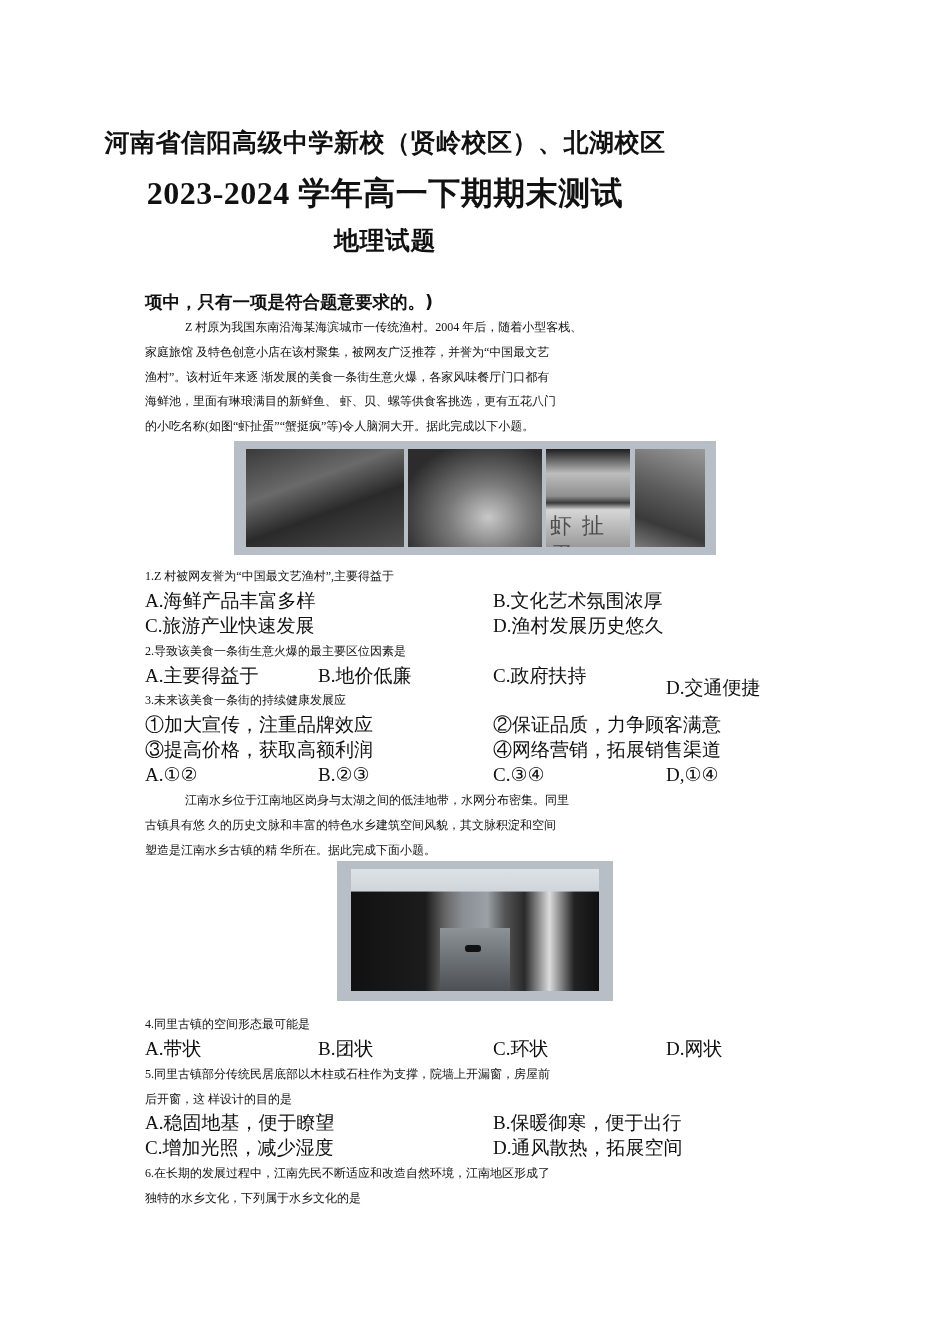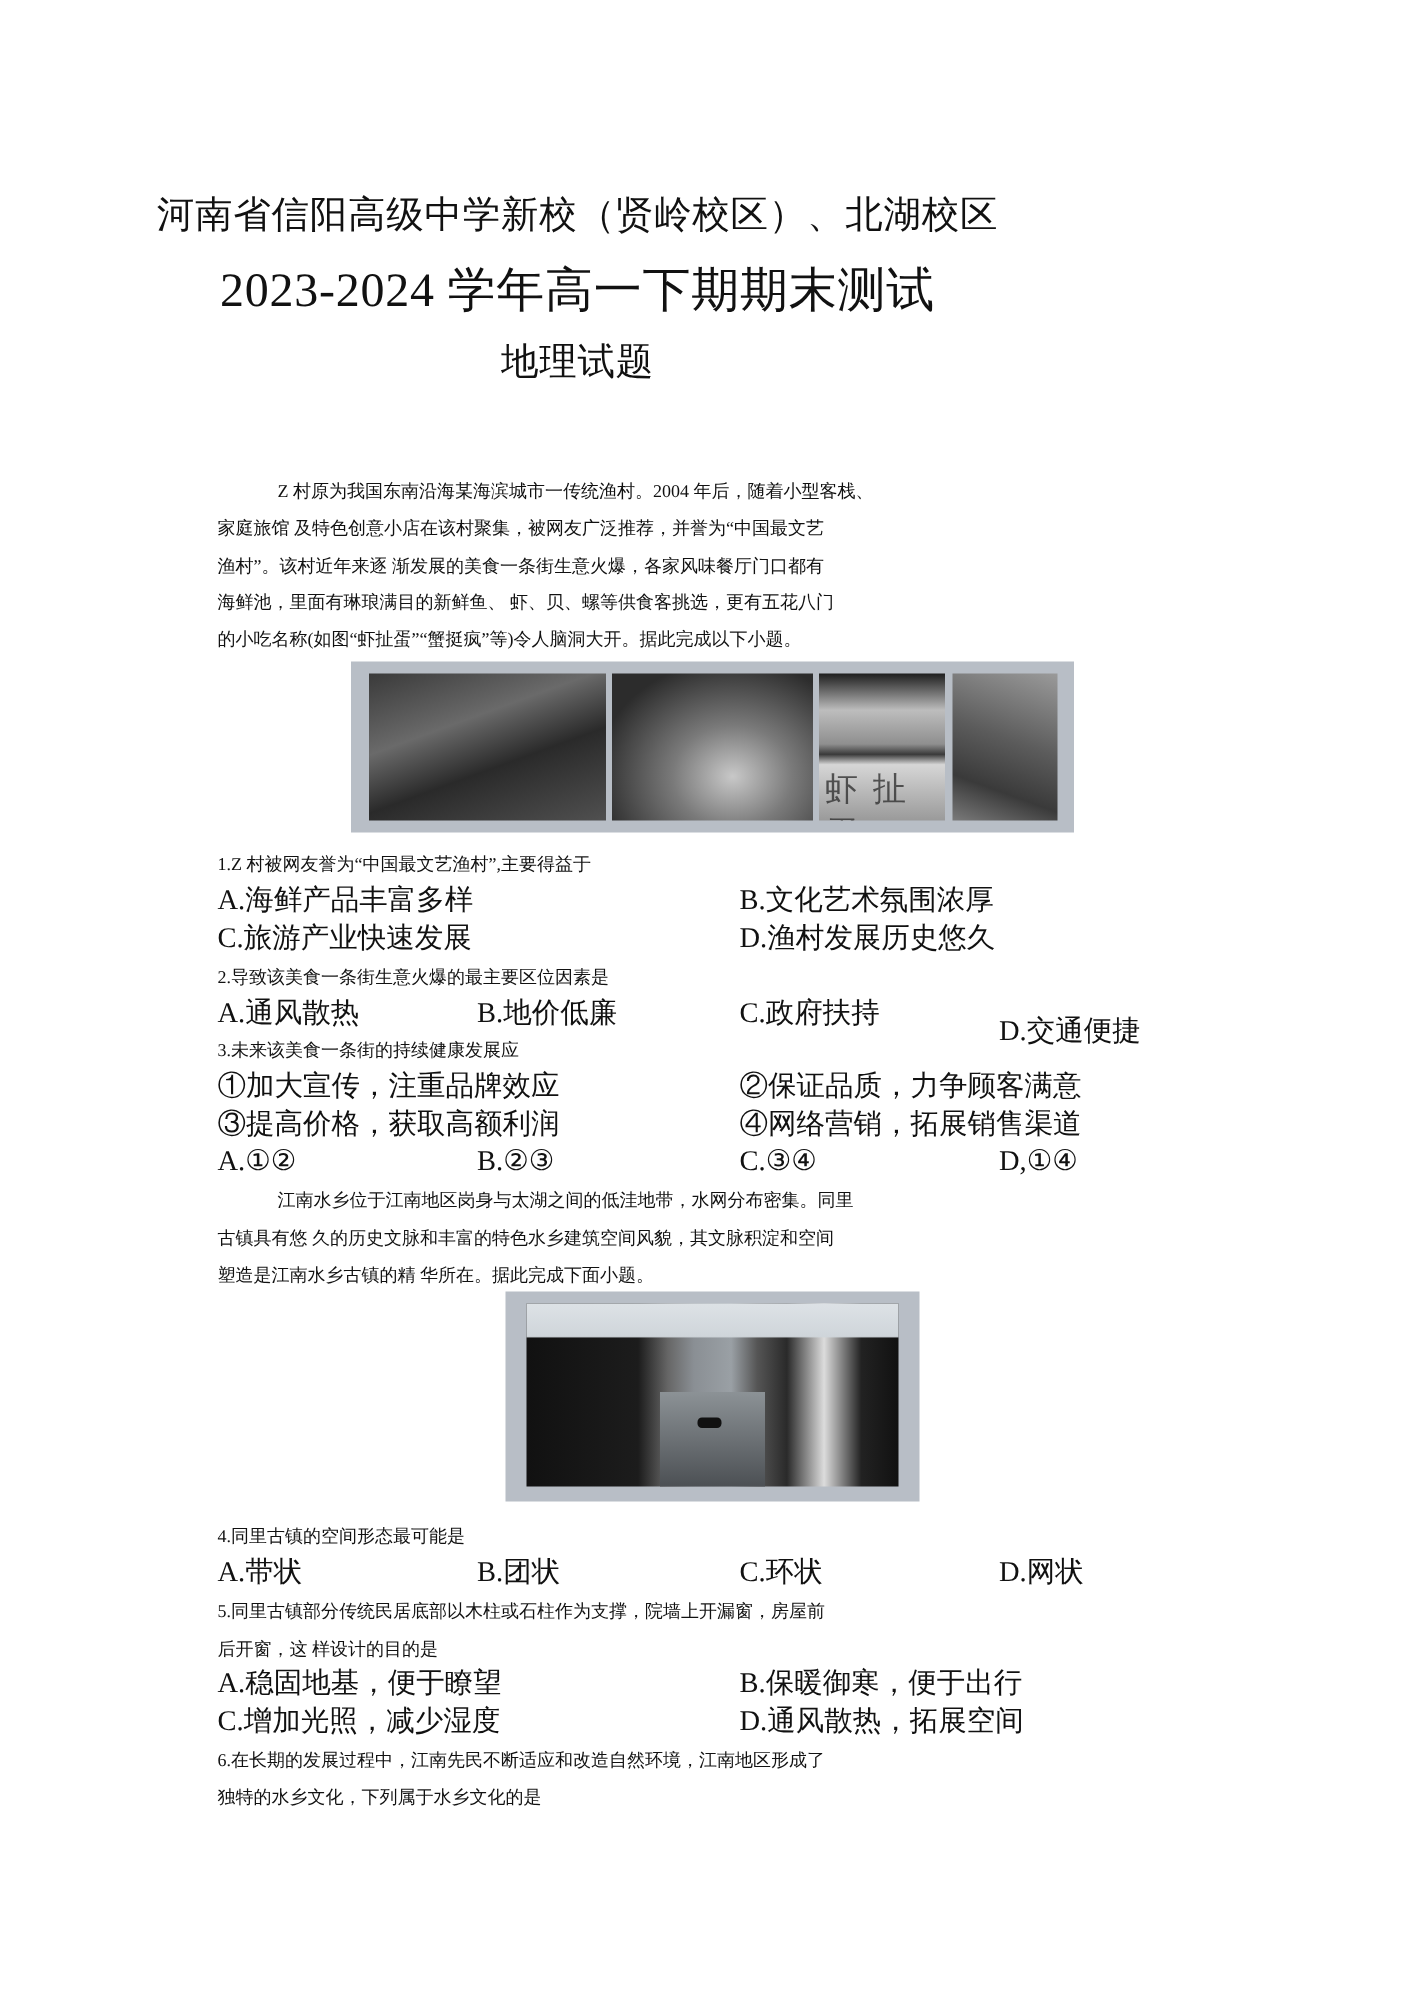--- a/index.html
+++ b/index.html
@@ -19,21 +19,21 @@
       position: absolute;
       left: 0; top: 0;
       width: 950px;
       height: 1344px;
     }
     .title {
       position: absolute;
       left: 0;
       width: 770px;
       text-align: center;
-      font-weight: normal;
+      font-weight: bold;
       font-size: 25px;
       line-height: 30px;
       white-space: nowrap;
       font-family: "DejaVu Sans", "Liberation Sans", sans-serif;
       letter-spacing: 0.5px;
     }
     .title.t2 { font-family: "Liberation Serif", "DejaVu Serif", serif; font-size: 32px; }
     .line {
       position: absolute;
       left: 145px;
@@ -102,20 +102,21 @@
   </style>
 </head>
 <body>
 
 <div class="page">
 
   <div class="title" style="top:128px;">河南省信阳高级中学新校（贤岭校区）、北湖校区</div>
   <div class="title t2" style="top:178px;">2023-2024 学年高一下期期末测试</div>
   <div class="title" style="top:226px;">地理试题</div>
 
+  <div class="line bold" style="top:290px;">项中，只有一项是符合题意要求的。)</div>
 
   <div>
     <div class="line" style="top:315px; left:185px;">Z 村原为我国东南沿海某海滨城市一传统渔村。2004 年后，随着小型客栈、</div>
     <div class="line" style="top:340px;">家庭旅馆  及特色创意小店在该村聚集，被网友广泛推荐，并誉为“中国最文艺</div>
     <div class="line" style="top:365px;">渔村”。该村近年来逐  渐发展的美食一条街生意火爆，各家风味餐厅门口都有</div>
     <div class="line" style="top:389px;">海鲜池，里面有琳琅满目的新鲜鱼、  虾、贝、螺等供食客挑选，更有五花八门</div>
     <div class="line" style="top:414px;">的小吃名称(如图“虾扯蛋”“蟹挺疯”等)令人脑洞大开。据此完成以下小题。</div>
   </div>
 
   <div class="photo" style="left:234px; top:441px; width:482px; height:114px;">
@@ -130,21 +131,21 @@
   <div>
     <div class="line" style="top:564px;">1.Z 村被网友誉为“中国最文艺渔村”,主要得益于</div>
     <div class="opt" style="top:589px; left:145px;">A.海鲜产品丰富多样</div>
     <div class="opt" style="top:589px; left:493px;">B.文化艺术氛围浓厚</div>
     <div class="opt" style="top:614px; left:145px;">C.旅游产业快速发展</div>
     <div class="opt" style="top:614px; left:493px;">D.渔村发展历史悠久</div>
   </div>
 
   <div>
     <div class="line" style="top:639px;">2.导致该美食一条街生意火爆的最主要区位因素是</div>
-    <div class="opt" style="top:664px; left:145px;">A.通风散热</div>
+    <div class="opt" style="top:664px; left:145px;">A.主要得益于</div>
     <div class="opt" style="top:664px; left:318px;">B.地价低廉</div>
     <div class="opt" style="top:664px; left:493px;">C.政府扶持</div>
     <div class="opt" style="top:664px; left:666px;margin-top:12px;">D.交通便捷</div>
   </div>
 
   <div>
     <div class="line" style="top:688px;">3.未来该美食一条街的持续健康发展应</div>
     <div class="opt" style="top:713px; left:145px;">①加大宣传，注重品牌效应</div>
     <div class="opt" style="top:713px; left:493px;">②保证品质，力争顾客满意</div>
     <div class="opt" style="top:738px; left:145px;">③提高价格，获取高额利润</div>

